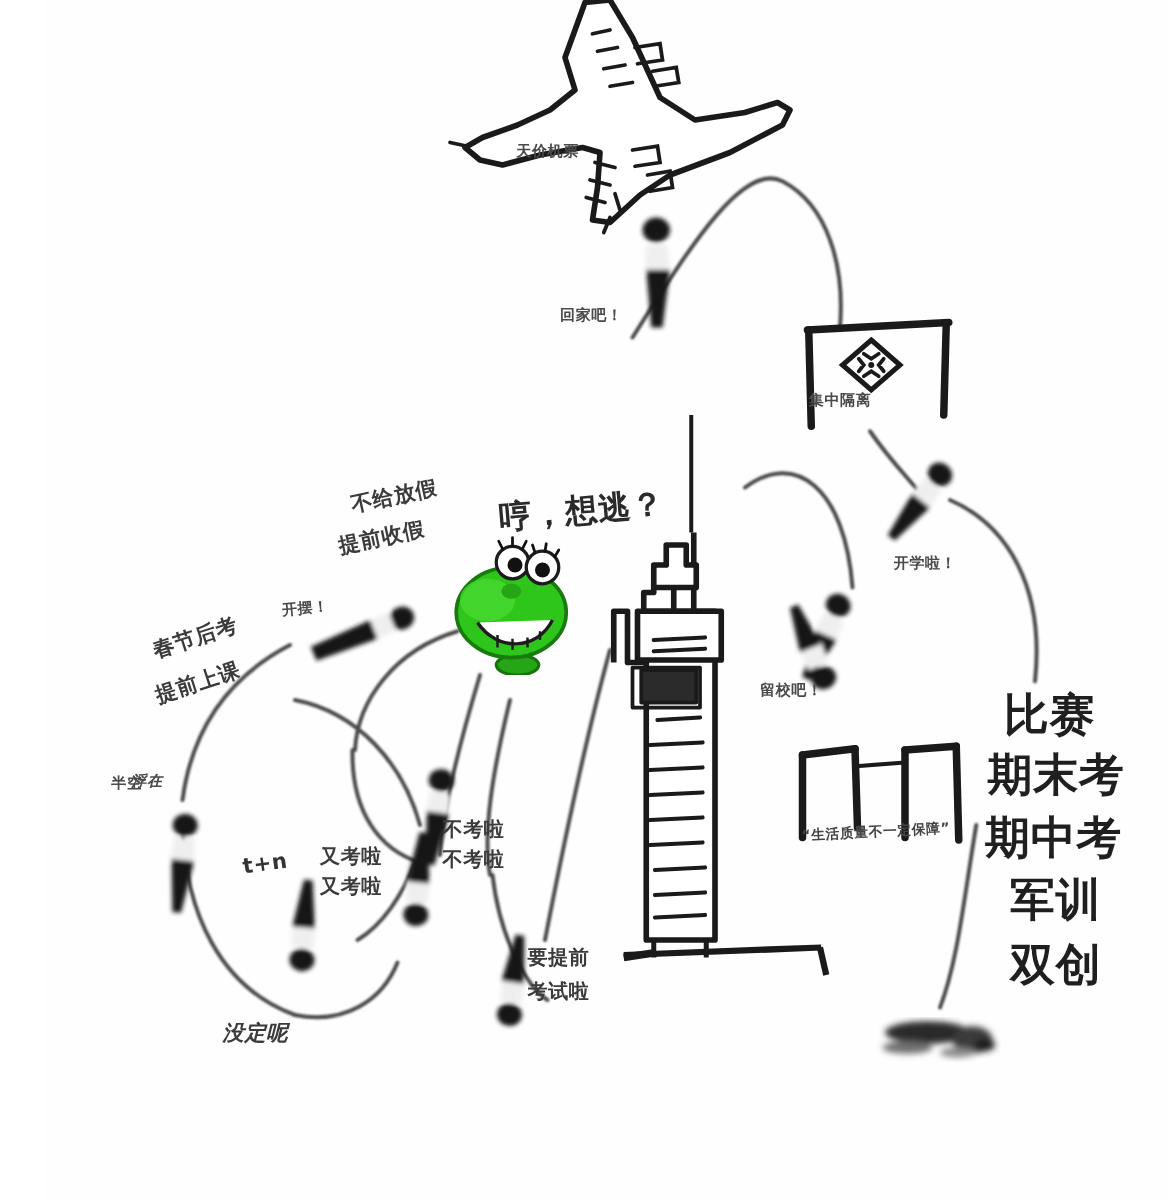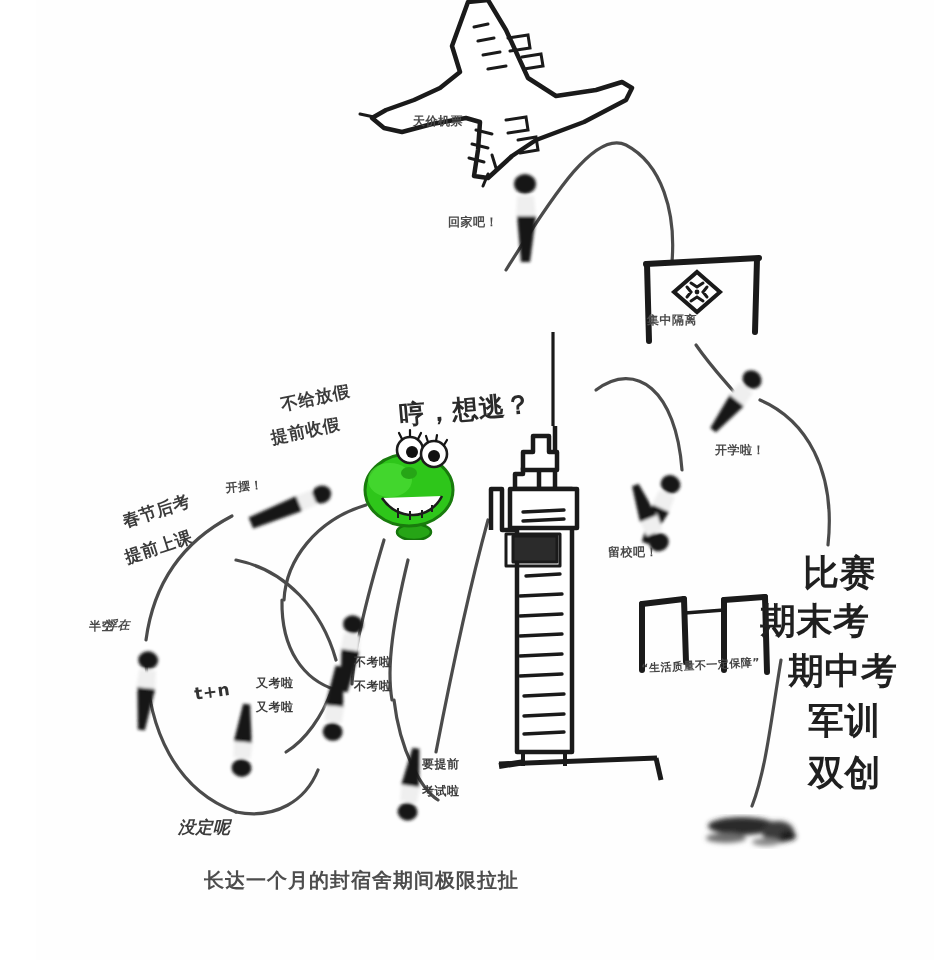--- a/index.html
+++ b/index.html
@@ -27,21 +27,21 @@
   .lbl {
     position: absolute;
     color: #3b3b3b;
     font-family: "DejaVu Sans", "Liberation Sans", sans-serif;
     font-weight: 700;
     white-space: pre;
     line-height: 1.18;
     letter-spacing: 0.5px;
   }
   .lbl.tiny   { font-size: 12px; font-weight: 600; color: #4a4a4a; }
-  .lbl.small  { font-size: 12px; }
+  .lbl.small  { font-size: 16px; }
   .lbl.med    { font-size: 17px; }
   .lbl.big    { font-size: 26px; color: #2a2a2a; }
   .lbl.huge   { font-size: 36px; color: #1f1f1f; }
   .lbl.caption{ font-size: 20px; color: #4d4d4d; font-weight: 700; letter-spacing: 1px; }
   .lbl.quote  { font-size: 11px; font-weight: 600; color: #444; }
   .lbl.tn     { font-size: 17px; font-weight: 700; color: #333; font-family: "DejaVu Sans", "Liberation Sans", sans-serif;}
   .rot-n18 { transform: rotate(-18deg); transform-origin: left top; }
   .rot-n12 { transform: rotate(-12deg); transform-origin: left top; }
   .rot-n8  { transform: rotate(-8deg);  transform-origin: left top; }
   .rot-n5  { transform: rotate(-5deg);  transform-origin: left top; }
@@ -283,21 +283,21 @@
         <path d="M56 83 L56 92"></path>
         <path d="M68 82 L68 90"></path>
       <path d="M78 77 L78 84"></path>
     </g>
   </svg>
 
   <div class="layer">
 
     <div class="lbl tiny" style="left:377px; top:114px;">天价机票</div>
 
-    <div class="lbl tiny" style="left:412px; top:215px;">回家吧！</div>
+    <div class="lbl tiny" style="left:412px; top:245px;">回家吧！</div>
 
     <div class="lbl tiny" style="left:611px; top:313px;">集中隔离</div>
 
     <div class="lbl tiny" style="left:679px; top:443px;">开学啦！</div>
 
     <div class="lbl tiny" style="left:572px; top:545px;">留校吧！</div>
 
     <div class="lbl quote rot-n3" style="left:605px; top:663px;">“生活质量不一定保障”</div>
 
     <div class="lbl med rot-n12" style="left:243px; top:395px;">不给放假</div>
@@ -320,21 +320,20 @@
 
     <div class="lbl small" style="left:318px; top:655px;">不考啦</div>
     <div class="lbl small" style="left:318px; top:679px;">不考啦</div>
 
     <div class="lbl small" style="left:386px; top:757px;">要提前</div>
     <div class="lbl small" style="left:386px; top:784px;">考试啦</div>
 
     <div class="lbl med" style="left:142px; top:817px;font-style:italic;">没定呢</div>
 
     <div class="lbl huge" style="left:767px; top:552px;">比赛</div>
-    <div class="lbl huge" style="left:724px; top:600px;text-align:center;">期末考</div>
+    <div class="lbl huge" style="left:754px; top:600px;text-align:center;">期末考</div>
     <div class="lbl huge" style="left:752px; top:650px;text-align:center;">期中考</div>
     <div class="lbl huge" style="left:772px; top:700px;">军训</div>
     <div class="lbl huge" style="left:772px; top:752px;">双创</div>
 
-    <div class="lbl caption" style="left:168px; top:869px;">长达一个月的封宿舍期间极限拉扯</div>
   </div>
 
 </div>
 
 </body></html>

